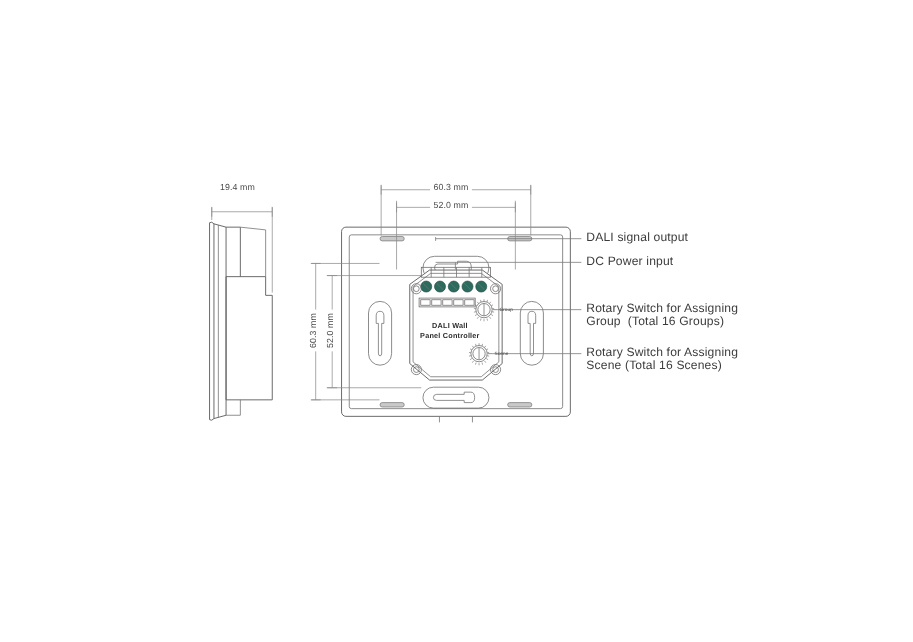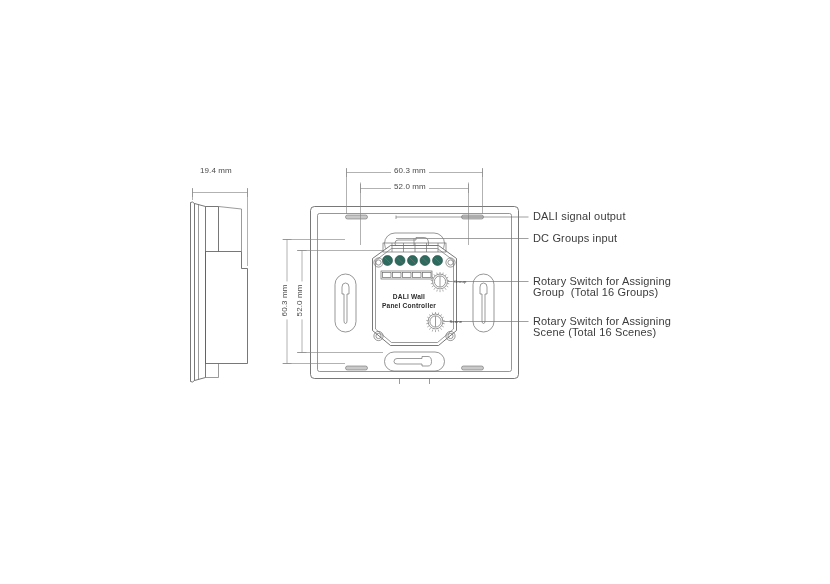--- a/index.html
+++ b/index.html
@@ -317,21 +317,21 @@
   <div class="dim-label vert" style="left:281px; top:296px;">52.0 mm</div>
 
   <div class="dev-label" style="left:376px; top:293px; width:66px;"><span>DALI Wall</span><br><span>Panel Controller</span></div>
 
   <div class="knob-label" style="left:454px; top:279px;">Group</div>
 
   <div class="knob-label" style="left:449.5px; top:319px;">Scene</div>
 
   <div class="annot" style="left:533px; top:211px;">DALI signal output</div>
 
-  <div class="annot" style="left:533px; top:233px;">DC Groups input</div>
+  <div class="annot" style="left:533px; top:233px;">DC Power input</div>
 
   <div class="annot" style="left:533px; top:276px;">Rotary Switch for Assigning
 Group  (Total 16 Groups)</div>
 
   <div class="annot" style="left:533px; top:316px;">Rotary Switch for Assigning
 Scene (Total 16 Scenes)</div>
 
 </div>
 
 </body></html>

